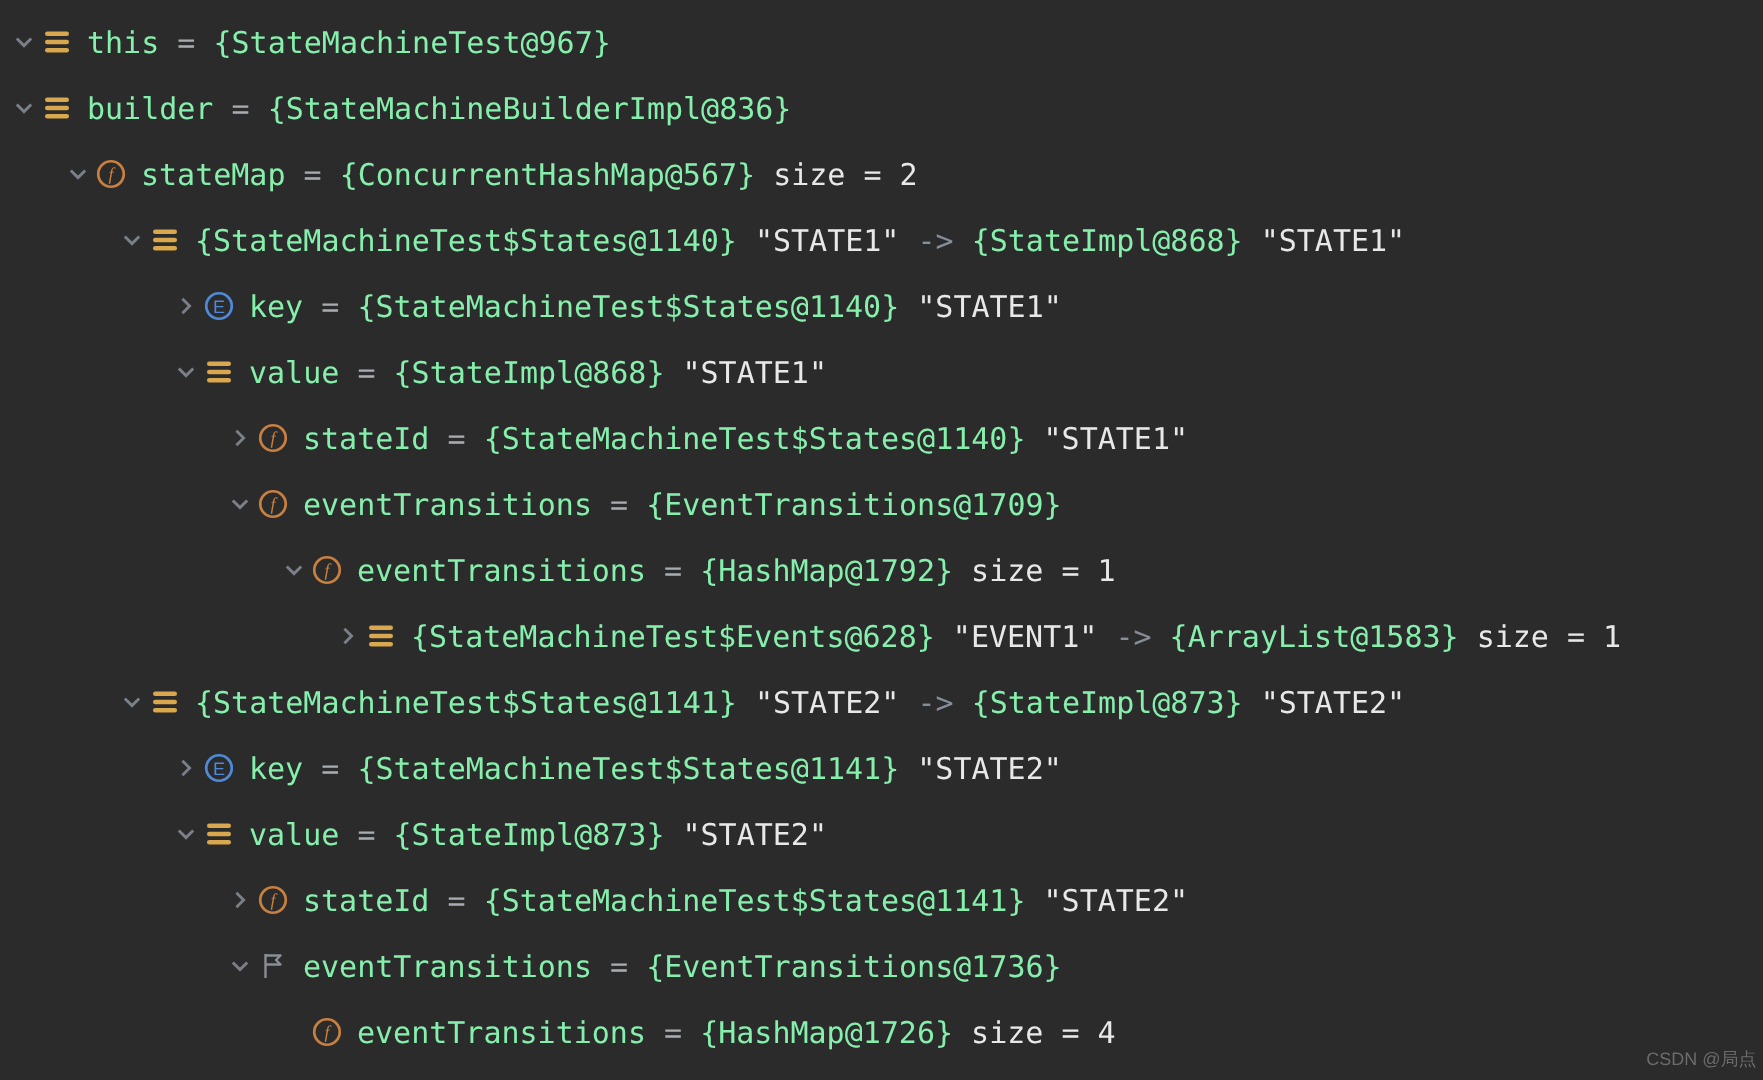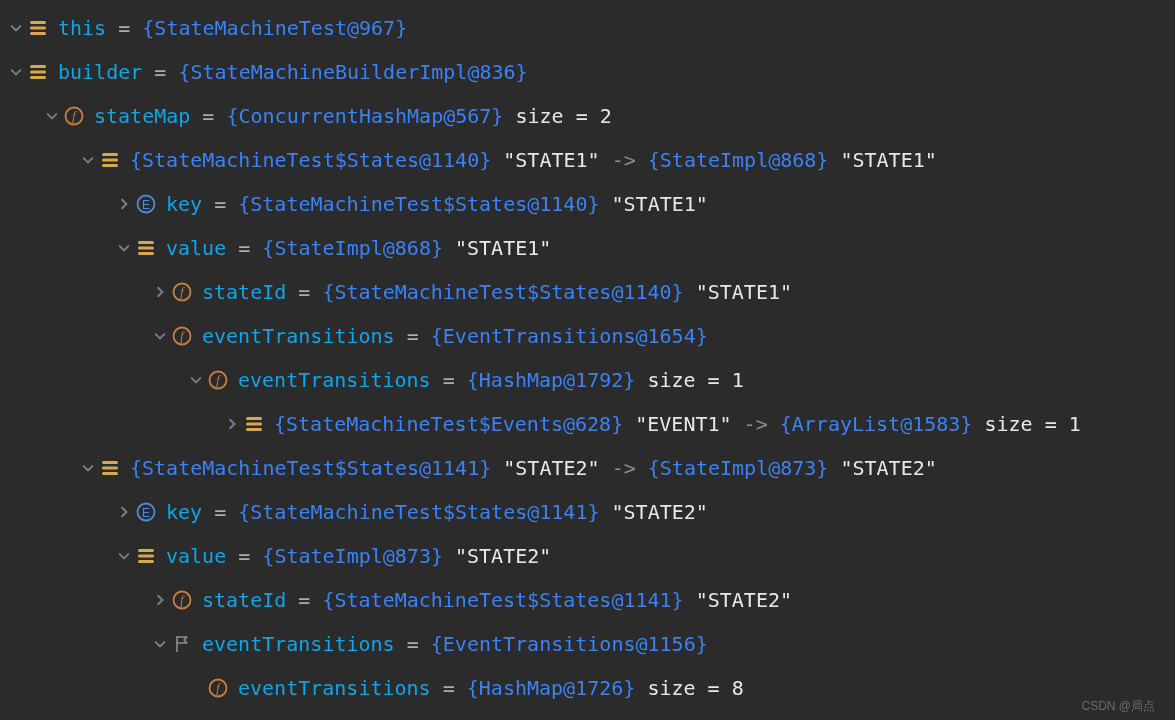--- a/index.html
+++ b/index.html
@@ -3,26 +3,26 @@
 <meta charset="utf-8">
 <style>
   html,body{margin:0;padding:0;background:#2b2b2b;color:#a9b7c6;font-family:Menlo,Consolas,"DejaVu Sans Mono",monospace;font-size:20px;line-height:1.6;width:1175px;height:720px;overflow:hidden;}
   .tree{padding:6px 0 0 0;white-space:nowrap;}
   .row{display:flex;align-items:center;height:44px;}
   .indent{display:inline-block;}
   .chev{width:20px;display:inline-flex;justify-content:center;align-items:center;color:#6e7681;user-select:none;}
   .chev svg{width:12px;height:12px;}
   .ico{width:24px;display:inline-flex;justify-content:center;align-items:center;margin-right:8px;}
   .ico svg{width:20px;height:20px;}
-  .name{color:#0ea5e9;margin-top:20px;}        
-  .type{color:#3b82f6;}        
+  .name{color:#86efac;margin-top:20px;}        
+  .type{color:#86efac;}        
   .eq{color:#a8adb3;}
   .val{color:#e8e8e8;margin-top:36px;}         
   .arrow{color:#848d98;}
-  .watermark{position:fixed;right:20px;bottom:4px;font-size:12px;color:#6b6b6b;font-family:sans-serif;}
+  .watermark{position:fixed;right:4px;bottom:4px;font-size:12px;color:#6b6b6b;font-family:sans-serif;}
 </style>
 </head>
 <body>
 
 <div class="tree" id="tree">
     <div class="row">
       <span class="indent" style="width: 6px;"></span>
       <span class="chev">
         <svg viewBox="0 0 10 10">
           <path d="M1 3 L5 7 L9 3" fill="none" stroke="#7a8089" stroke-width="1.6"></path>
@@ -136,21 +136,21 @@
         <svg viewBox="0 0 10 10">
           <path d="M1 3 L5 7 L9 3" fill="none" stroke="#7a8089" stroke-width="1.6"></path>
         </svg>
       </span>
       <span class="ico">
         <svg viewBox="0 0 20 20">
           <circle cx="10" cy="10" r="8.5" fill="none" stroke="#c78040" stroke-width="1.8"></circle>
           <text x="10" y="14" text-anchor="middle" font-size="12" font-family="serif" font-style="italic" fill="#c78040">f</text>
         </svg>
       </span>
-      <span><span class="name">eventTransitions</span><span class="eq"> = </span><span class="type">{EventTransitions@1654}</span></span>
+      <span><span class="name">eventTransitions</span><span class="eq"> = </span><span class="type">{EventTransitions@1709}</span></span>
     </div>
     <div class="row">
       <span class="indent" style="width: 186px;"></span>
       <span class="chev">
         <svg viewBox="0 0 10 10">
           <path d="M1 3 L5 7 L9 3" fill="none" stroke="#7a8089" stroke-width="1.6"></path>
         </svg>
       </span>
       <span class="ico">
         <svg viewBox="0 0 20 20">
@@ -243,31 +243,31 @@
       <span class="chev">
         <svg viewBox="0 0 10 10">
           <path d="M1 3 L5 7 L9 3" fill="none" stroke="#7a8089" stroke-width="1.6"></path>
         </svg>
       </span>
       <span class="ico">
         <svg viewBox="0 0 20 20">
           <path d="M5 2 V18 M5 3 H15 L12 6 L15 9 H5" fill="none" stroke="#8a8f97" stroke-width="1.6" stroke-linejoin="round"></path>
         </svg>
       </span>
-      <span><span class="name">eventTransitions</span><span class="eq"> = </span><span class="type">{EventTransitions@1156}</span></span>
+      <span><span class="name">eventTransitions</span><span class="eq"> = </span><span class="type">{EventTransitions@1736}</span></span>
     </div>
     <div class="row">
       <span class="indent" style="width: 186px;"></span>
       <span class="chev"></span>
       <span class="ico">
         <svg viewBox="0 0 20 20">
           <circle cx="10" cy="10" r="8.5" fill="none" stroke="#c78040" stroke-width="1.8"></circle>
           <text x="10" y="14" text-anchor="middle" font-size="12" font-family="serif" font-style="italic" fill="#c78040">f</text>
         </svg>
       </span>
-      <span><span class="name">eventTransitions</span><span class="eq"> = </span><span class="type">{HashMap@1726} </span><span class="val"> size = 8</span></span>
+      <span><span class="name">eventTransitions</span><span class="eq"> = </span><span class="type">{HashMap@1726} </span><span class="val"> size = 4</span></span>
     </div>
     <div class="row">
       <span class="indent" style="width: 42px;"></span>
       <span></span>
     </div>
   </div>
 <div class="watermark">CSDN @局点</div>
 
 </body></html>

